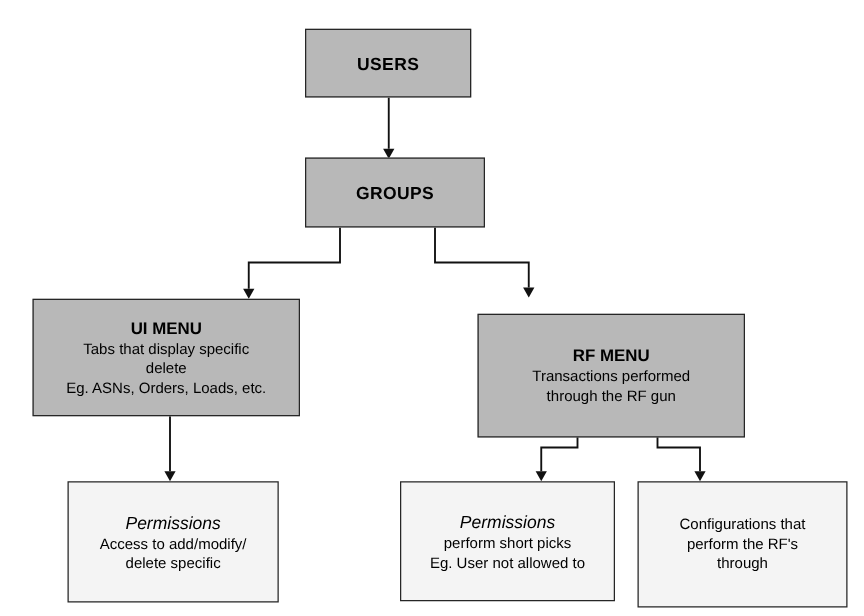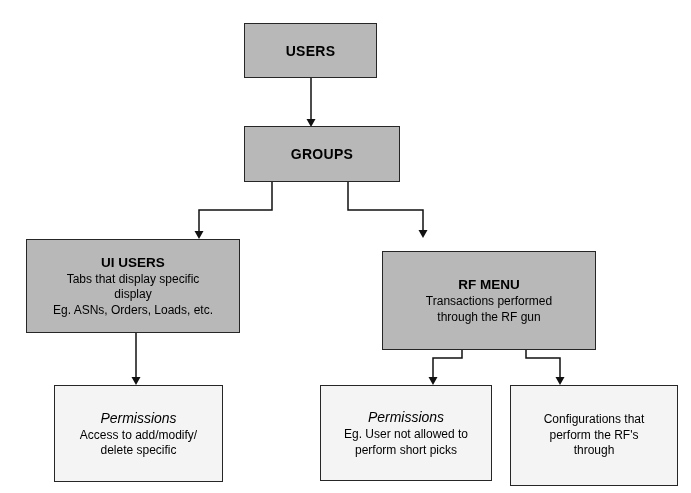--- a/index.html
+++ b/index.html
@@ -61,21 +61,21 @@
     font-size:14px;
     font-style:italic;
     line-height:19px;
   }
   .node-line{
     font-size:12px;
     line-height:15.5px;
     white-space:nowrap;
   }
   #n-users   {left:244px; top:23px;  width:133px; height:55px;}
-  #n-groups  {left:244px; top:126px; width:156px; height:56px;}
+  #n-groups  {left:244px; top:126px; width:144px; height:56px;}
   #n-ui-menu {left:26px;  top:239px; width:214px; height:94px;}
   #n-rf-menu {left:382px; top:238px; width:214px; height:99px;margin-top:13px;}
   #n-perm-ui {left:54px;  top:385px; width:169px; height:97px;}
   #n-perm-rf {left:320px; top:385px; width:172px; height:96px;}
   #n-params  {left:510px; top:385px; width:168px; height:101px;}
 </style>
 </head>
 <body>
 
 <div class="stage">
@@ -109,42 +109,42 @@
 
   <div class="node gray" id="n-users">
     <div class="node-label">USERS</div>
   </div>
 
   <div class="node gray" id="n-groups">
     <div class="node-label">GROUPS</div>
   </div>
 
   <div class="node gray" id="n-ui-menu">
-    <div class="menu-title">UI USERS</div>
+    <div class="menu-title">UI MENU</div>
     <div class="node-line">Tabs that display specific</div>
-    <div class="node-line">display</div>
+    <div class="node-line">delete</div>
     <div class="node-line">Eg. ASNs, Orders, Loads, etc.</div>
   </div>
 
   <div class="node gray" id="n-rf-menu">
     <div class="menu-title">RF MENU</div>
     <div class="node-line">Transactions performed</div>
     <div class="node-line">through the RF gun</div>
   </div>
 
   <div class="node leaf" id="n-perm-ui">
     <div class="leaf-title">Permissions</div>
     <div class="node-line">Access to add/modify/</div>
     <div class="node-line">delete specific</div>
   </div>
 
   <div class="node leaf" id="n-perm-rf">
     <div class="leaf-title">Permissions</div>
+    <div class="node-line">perform short picks</div>
     <div class="node-line">Eg. User not allowed to</div>
-    <div class="node-line">perform short picks</div>
   </div>
 
   <div class="node leaf" id="n-params">
     <div class="node-line">Configurations that</div>
     <div class="node-line">perform the RF's</div>
     <div class="node-line">through</div>
   </div>
 
 </div>
 

